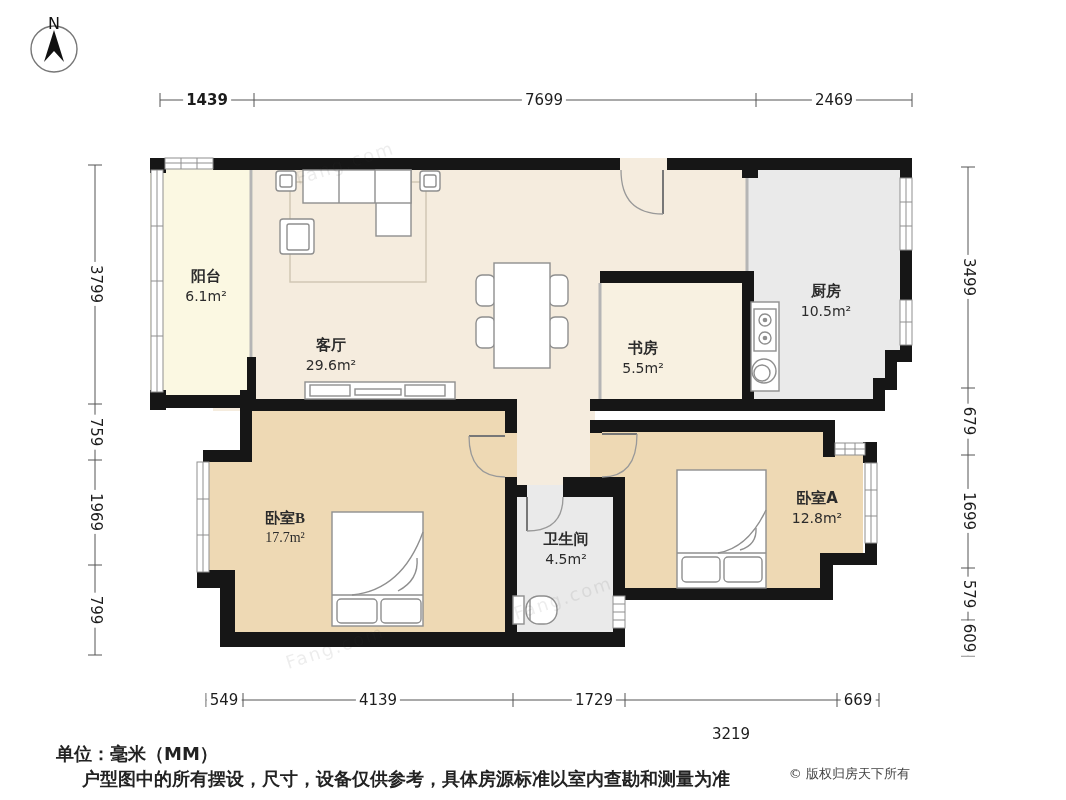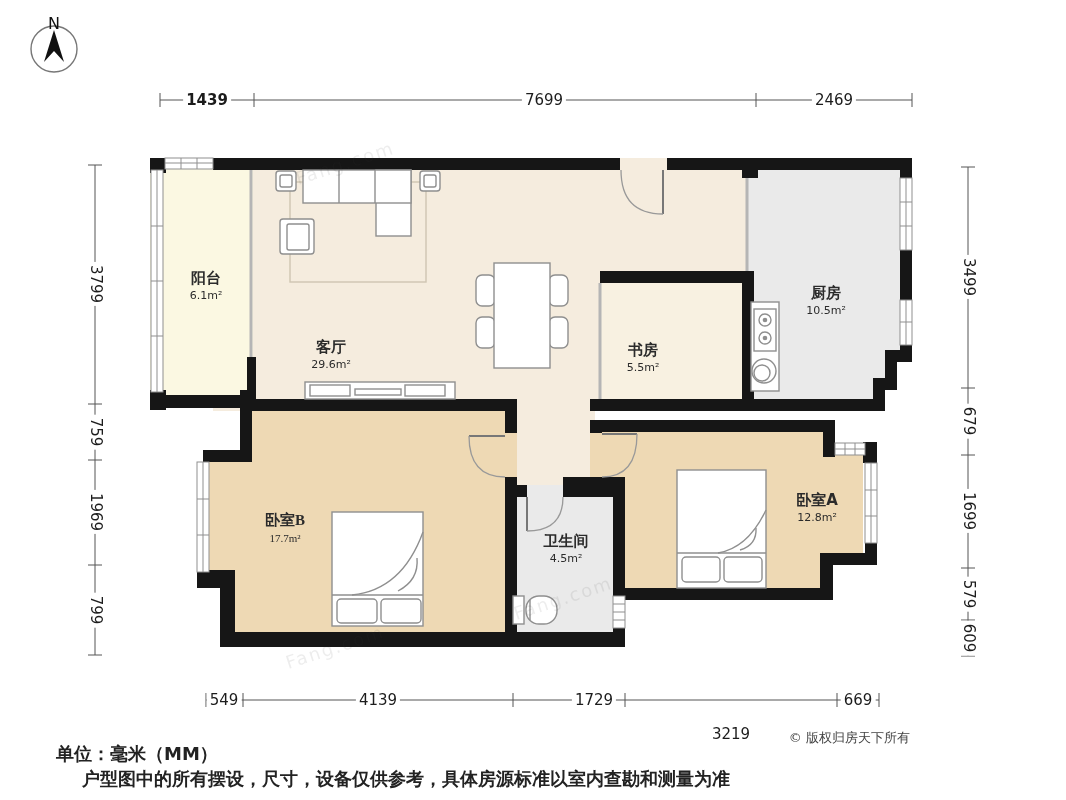--- a/index.html
+++ b/index.html
@@ -5,21 +5,21 @@
   html,body{margin:0;padding:0;background:#fff;}
   .canvas{position:relative;width:1066px;height:800px;background:#ffffff;overflow:hidden;
           font-family:"DejaVu Sans","Liberation Sans",sans-serif;}
   .canvas svg{position:absolute;left:0;top:0;}
   .lbl{position:absolute;transform:translate(-50%,-50%);font-size:15px;color:#1c1c1c;
        background:#fff;padding:0 3px;white-space:nowrap;line-height:1;}
   .lbl.rot{transform:translate(-50%,-50%) rotate(90deg);}
   .room-label{position:absolute;transform:translate(-50%,-50%);text-align:center;
               color:#2b2b2b;white-space:nowrap;line-height:1.3;}
   .room-label .rname{font-size:15px;font-weight:600;display:block;}
-  .room-label .rarea{font-size:11px;display:block;}
+  .room-label .rarea{font-size:14px;display:block;}
   .north-label{position:absolute;transform:translate(-50%,-50%);font-size:16px;color:#111;background:transparent;}
   .watermark{position:absolute;font-size:18px;color:rgba(60,60,60,0.09);letter-spacing:2px;
              transform:translate(-50%,-50%) rotate(-18deg);white-space:nowrap;}
   .footer-line{position:absolute;font-size:18px;color:#222;white-space:nowrap;font-weight:bold;}
   .copyright{position:absolute;font-size:13px;color:#444;white-space:nowrap;}
 </style>
 </head>
 <body>
 
 <div class="canvas">
@@ -318,15 +318,15 @@
 <span class="lbl rot" style="left:968px;top:638px;">609</span>
 
 <span class="lbl" style="left:224px;top:700px;">549</span>
 <span class="lbl" style="left:378px;top:700px;">4139</span>
 <span class="lbl" style="left:594px;top:700px;">1729</span>
 <span class="lbl" style="left:731px;top:700px;margin-top:34px;">3219</span>
 <span class="lbl" style="left:858px;top:700px;">669</span>
 
 <span class="footer-line" style="left:56px;top:742px;">单位：毫米（MM）</span>
 <span class="footer-line" style="left:56px;top:767px;margin-left:26px;">户型图中的所有摆设，尺寸，设备仅供参考，具体房源标准以室内查勘和测量为准</span>
-<span class="copyright" style="right:156px;top:729px;">© 版权归房天下所有</span>
+<span class="copyright" style="right:156px;top:765px;">© 版权归房天下所有</span>
 
 </div>
 
 </body></html>

